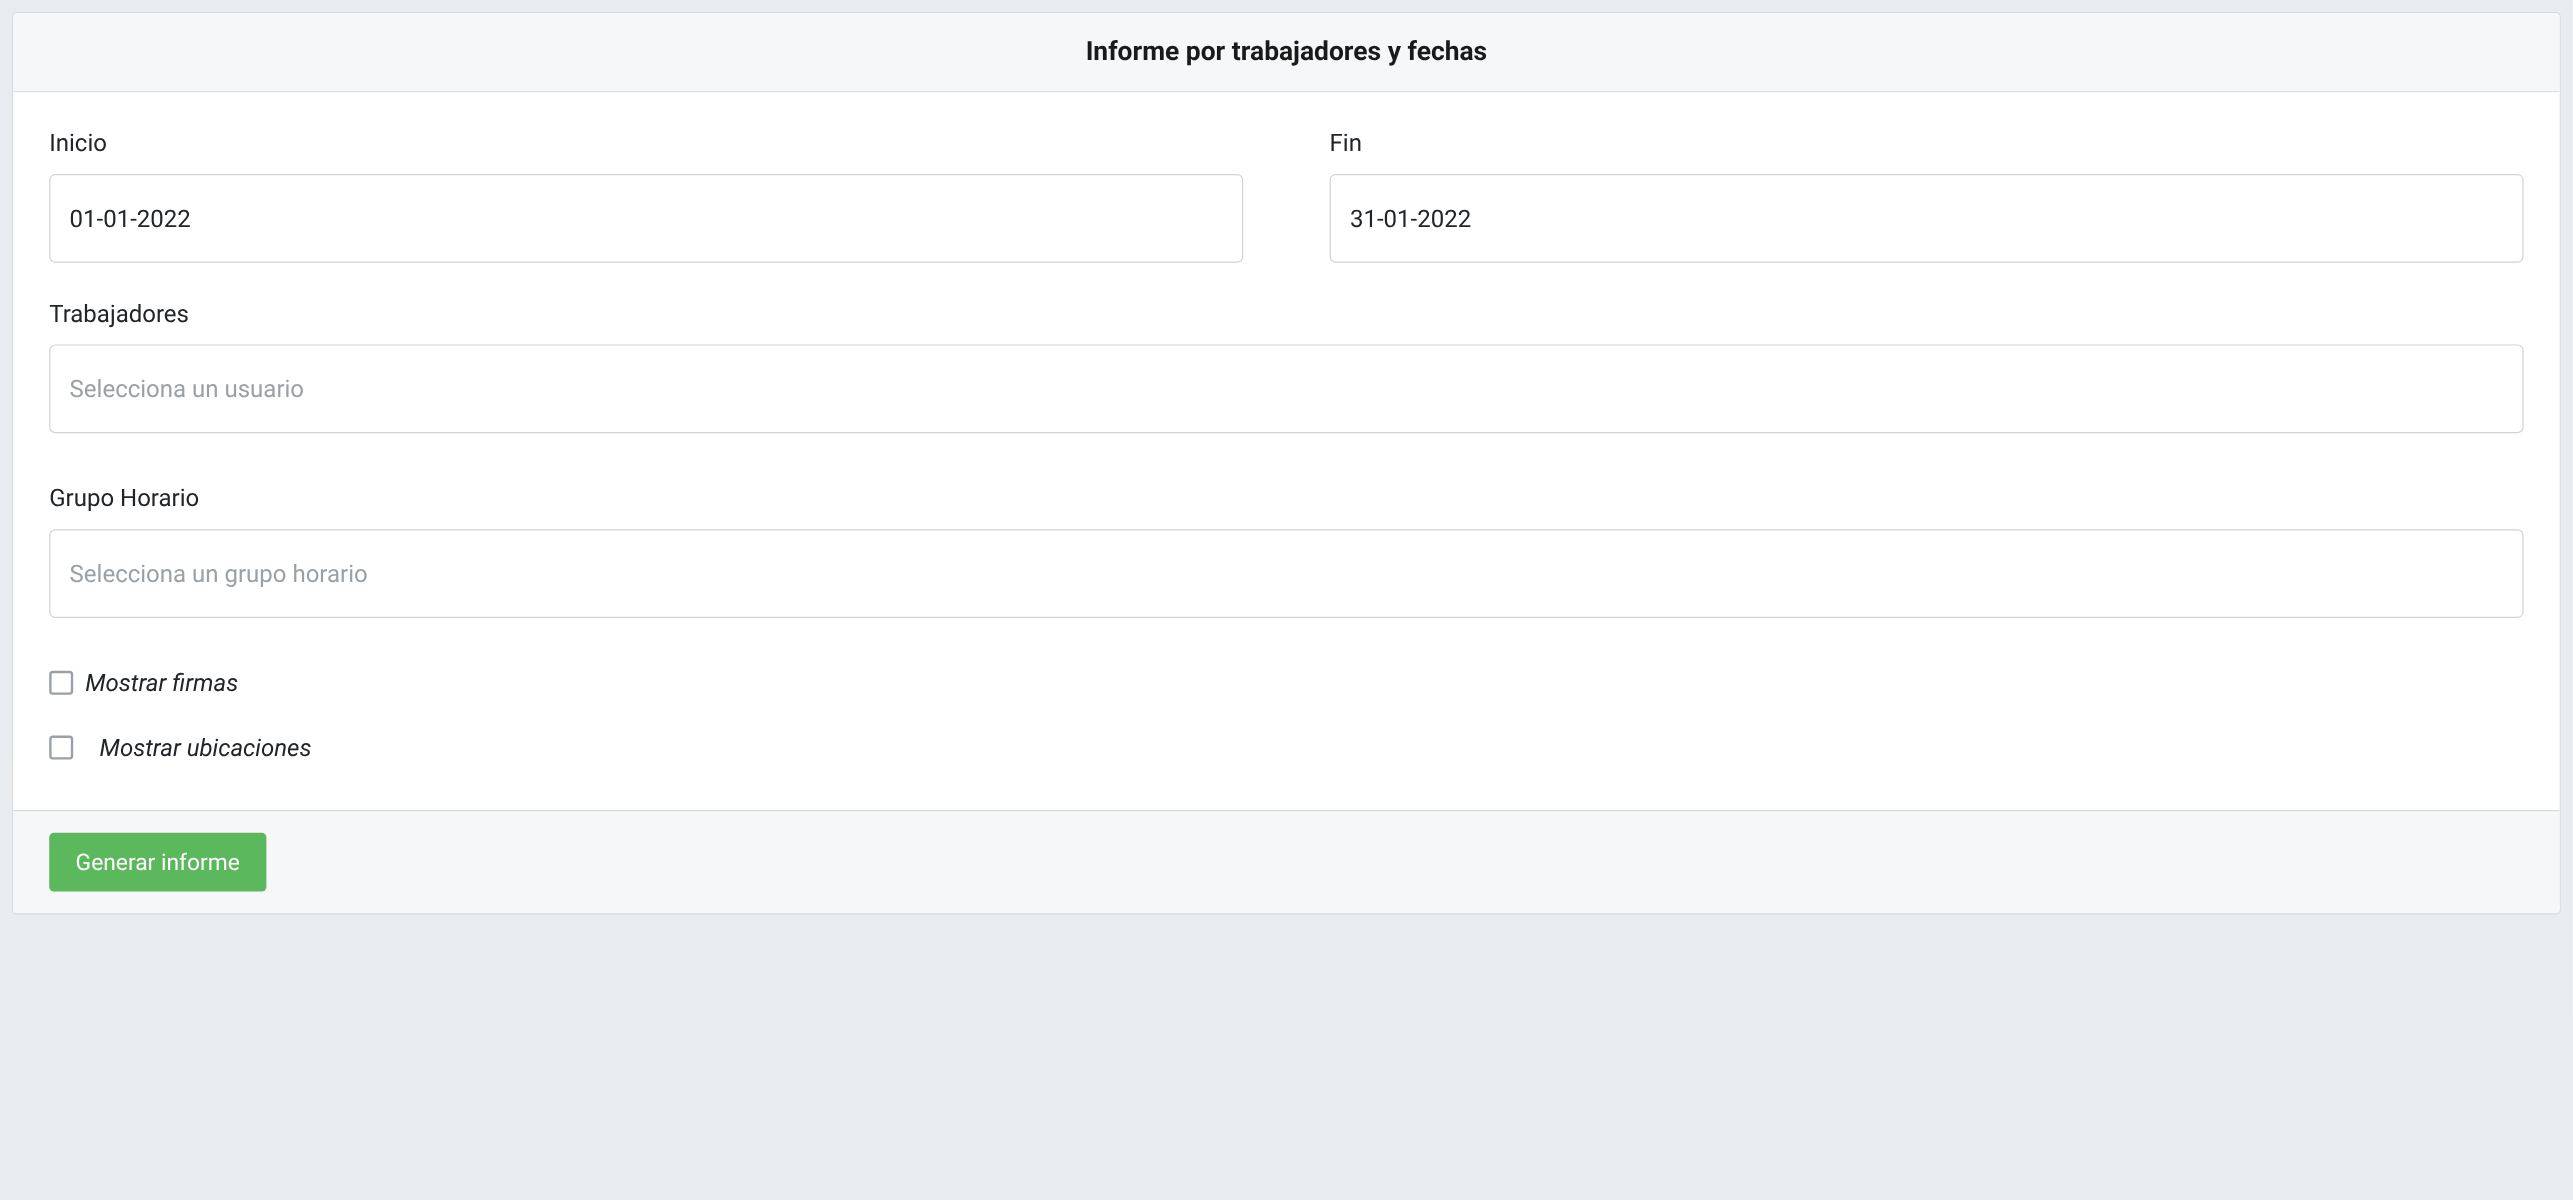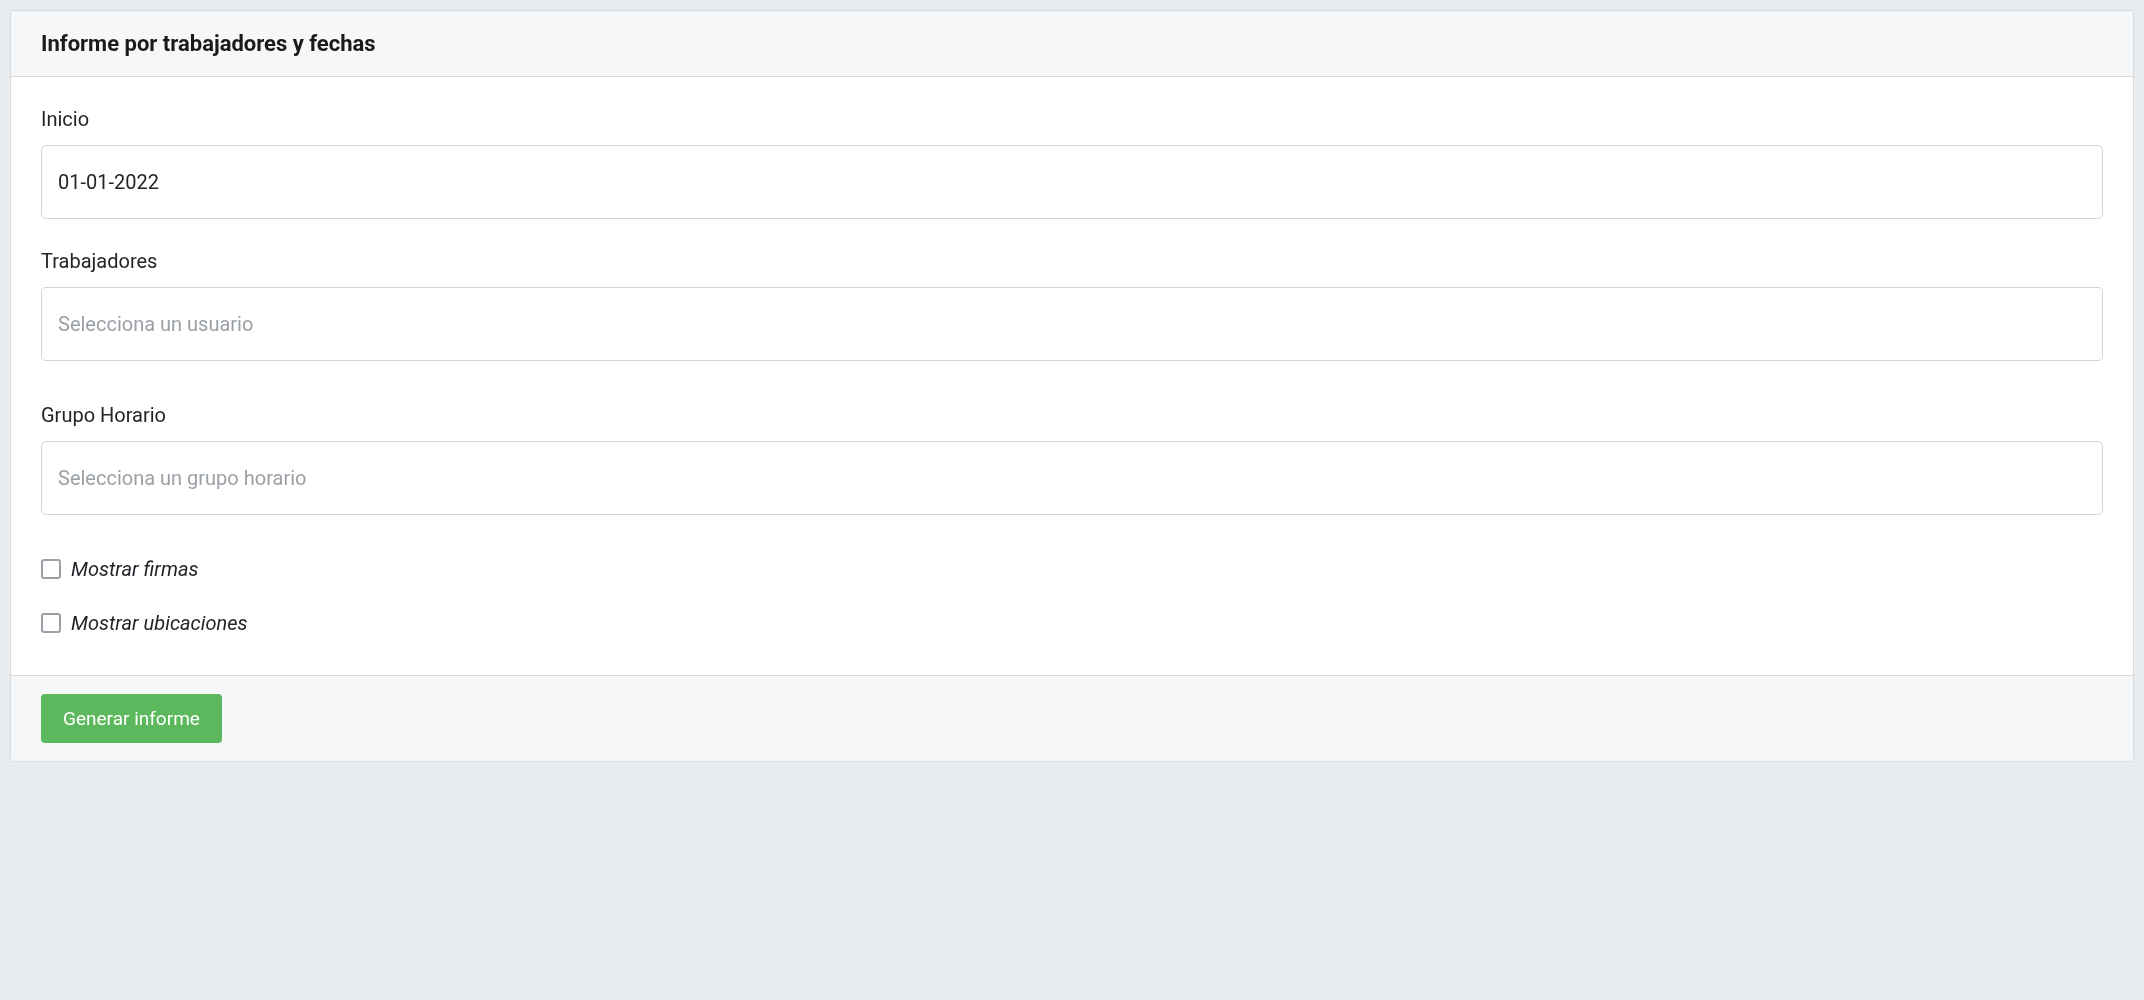--- a/index.html
+++ b/index.html
@@ -17,20 +17,21 @@
     .card {
       background: #fff;
       border: 1px solid #d8dbde;
       border-radius: 4px;
       overflow: hidden;
     }
     .card-header {
       background: #f6f7f8;
       padding: 20px 30px;
       border-bottom: 1px solid #d8dbde;
+      text-align: center;
     }
     .card-header h2 {
       font-size: 22px;
       font-weight: 700;
       color: #1a1a1a;
     }
     .card-body {
       padding: 30px 30px 40px 30px;
       background: #fff;
     }
@@ -72,20 +73,21 @@
     select.select-input.placeholder {
       color: #9aa0a6;
     }
     .checkbox-group {
       display: flex;
       align-items: center;
       margin-bottom: 30px;
     }
     .checkbox-group:last-of-type {
       margin-bottom: 0;
+      gap: 12px;
     }
     .checkbox-box {
       width: 20px;
       height: 20px;
       border: 2px solid #9aa0a6;
       border-radius: 3px;
       margin-right: 10px;
       flex-shrink: 0;
       display: inline-block;
       cursor: pointer;
@@ -123,20 +125,24 @@
     <h2>Informe por trabajadores y fechas</h2>
   </div>
 
   <div class="card-body">
 
     <div class="form-row">
       <div class="form-col">
         <label class="field-label">Inicio</label>
         <input type="text" class="text-input" value="01-01-2022" style="">
       </div>
+      <div class="form-col">
+        <label class="field-label">Fin</label>
+        <input type="text" class="text-input" value="31-01-2022" style="">
+      </div>
     </div>
 
     <div class="form-group">
       <label class="field-label">Trabajadores</label>
       <input type="text" class="text-input" placeholder="Selecciona un usuario" style="">
     </div>
 
     <div class="form-group">
       <label class="field-label">Grupo Horario</label>
       <input type="text" class="text-input" placeholder="Selecciona un grupo horario" style="">

